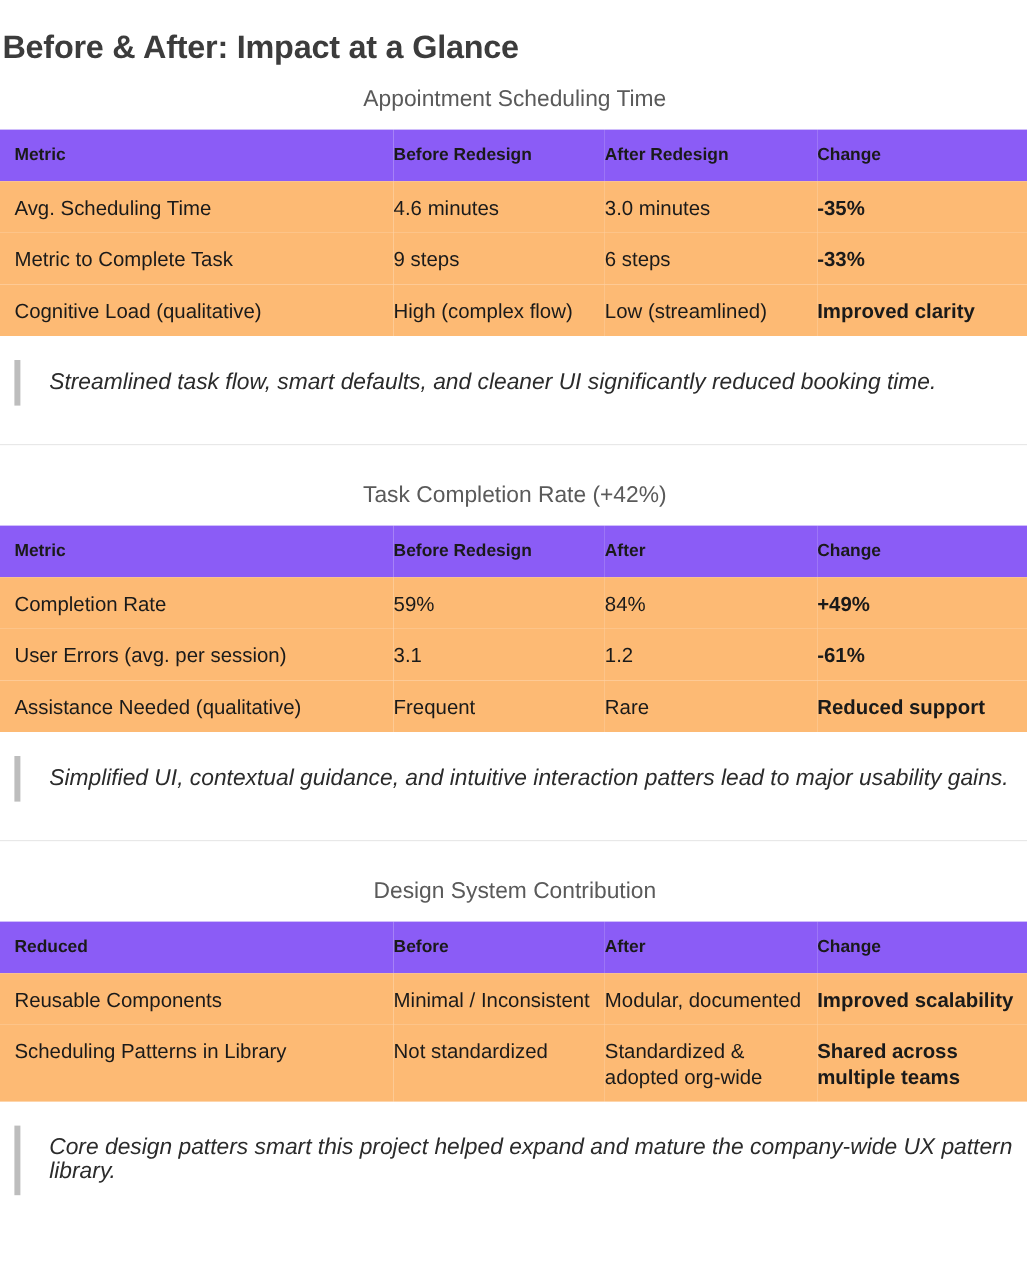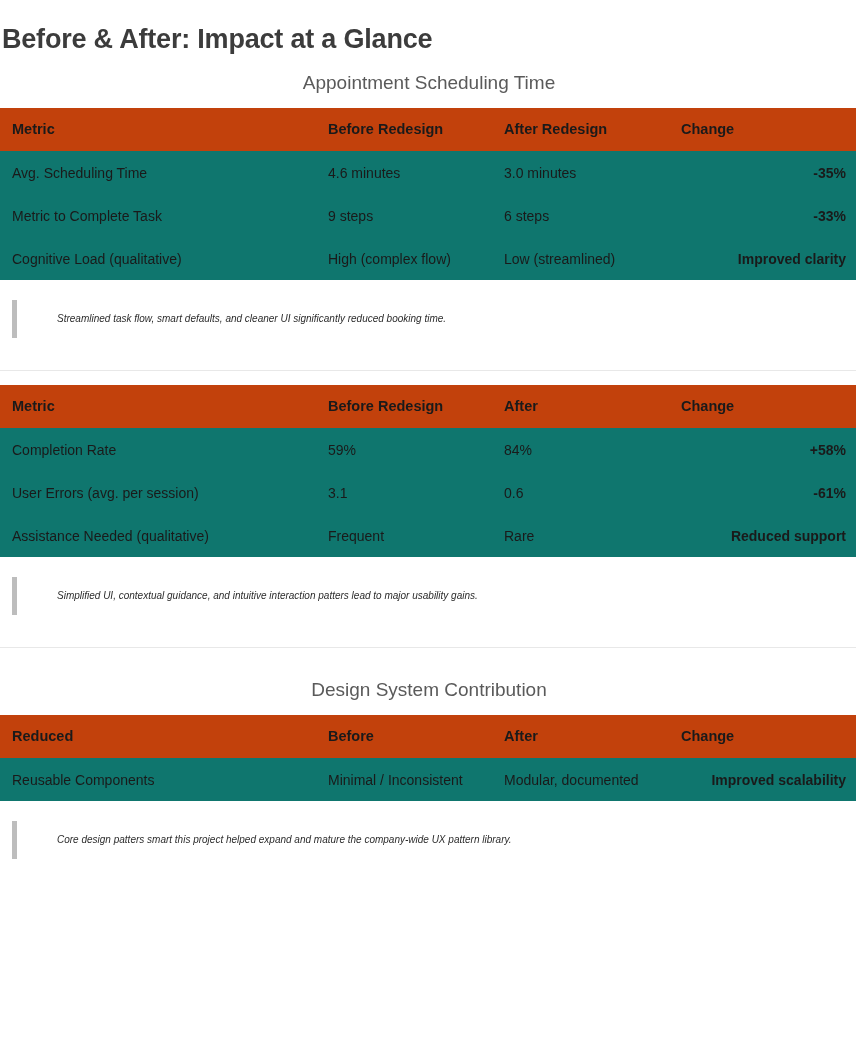--- a/index.html
+++ b/index.html
@@ -53,65 +53,64 @@
     border-collapse: collapse;
     table-layout: fixed;
     font-size: 14.5px;
   }
   .data-table col.c-metric { width: 328px; }
   .data-table col.c-before { width: 176px; }
   .data-table col.c-after  { width: 177px; }
   .data-table col.c-change { width: 175px; }
 
   .data-table thead tr {
-    background: #c2410c;
+    background: #8b5cf6;
   }
   .data-table thead th {
     text-align: left;
     font-weight: bold;
     font-size: 14.5px;
     color: #1a1a1a;
     padding: 12px 10px 13px 0;
     line-height: 18px;
     vertical-align: middle;
   }
   .data-table thead th:first-child { padding-left: 12px; }
 
   .data-table tbody td {
     text-align: left;
     font-weight: normal;
-    font-size: 14px;
+    font-size: 17px;
     color: #1a1a1a;
     padding: 12px 10px 10px 0;
     line-height: 21px;
     vertical-align: top;
-    background: #0f766e;
+    background: #fdba74;
   }
   .data-table tbody td:first-child { padding-left: 12px; }
-  .data-table tbody td.change-cell { font-weight: bold; text-align: right; }
+  .data-table tbody td.change-cell { font-weight: bold; }
 
   
   .callout {
     display: flex;
     align-items: stretch;
     padding: 20px 0 0 12px;
   }
   .callout-bar {
     width: 5px;
     min-width: 5px;
     background: #bdbdbd;
     align-self: stretch;
   }
   .callout-text {
     font-style: italic;
-    font-size: 10px;
+    font-size: 19px;
     color: #2b2b2b;
     line-height: 20px;
     padding: 9px 0 9px 24px;
-    margin-left: 16px;
   }
 
   
   .section-divider {
     height: 1px;
     background: #e8e8e8;
     border: 0;
     margin: 32px 0 0 0;
     width: 856px;
   }
@@ -164,46 +163,47 @@
           </tbody>
         </table>
         <div class="callout">
           <div class="callout-bar"></div>
           <div class="callout-text">Streamlined task flow, smart defaults, and cleaner UI significantly reduced booking time.</div>
         </div>
       </div>
       <div class="section-divider"></div>
       <div class="section-spacer"></div>
       <div class="section">
+        <h2 class="section-subtitle">Task Completion Rate (+42%)</h2>
         <table class="data-table">
           <colgroup>
             <col class="c-metric">
             <col class="c-before">
             <col class="c-after">
             <col class="c-change">
           </colgroup>
           <thead>
             <tr>
               <th>Metric</th>
               <th>Before Redesign</th>
               <th>After</th>
               <th>Change</th>
             </tr>
           </thead>
           <tbody>
             <tr>
               <td>Completion Rate</td>
               <td>59%</td>
               <td>84%</td>
-              <td class="change-cell">+58%</td>
+              <td class="change-cell">+49%</td>
             </tr>
             <tr>
               <td>User Errors (avg. per session)</td>
               <td>3.1</td>
-              <td>0.6</td>
+              <td>1.2</td>
               <td class="change-cell">-61%</td>
             </tr>
             <tr>
               <td>Assistance Needed (qualitative)</td>
               <td>Frequent</td>
               <td>Rare</td>
               <td class="change-cell">Reduced support</td>
             </tr>
           </tbody>
         </table>
@@ -231,20 +231,26 @@
               <th>Change</th>
             </tr>
           </thead>
           <tbody>
             <tr>
               <td>Reusable Components</td>
               <td>Minimal / Inconsistent</td>
               <td>Modular, documented</td>
               <td class="change-cell">Improved scalability</td>
             </tr>
+            <tr>
+              <td>Scheduling Patterns in Library</td>
+              <td>Not standardized</td>
+              <td>Standardized &amp; adopted org-wide</td>
+              <td class="change-cell">Shared across multiple teams</td>
+            </tr>
           </tbody>
         </table>
         <div class="callout">
           <div class="callout-bar"></div>
           <div class="callout-text">Core design patters smart this project helped expand and mature the company-wide UX pattern library.</div>
         </div>
       </div>
     </div>
 
 </div>

